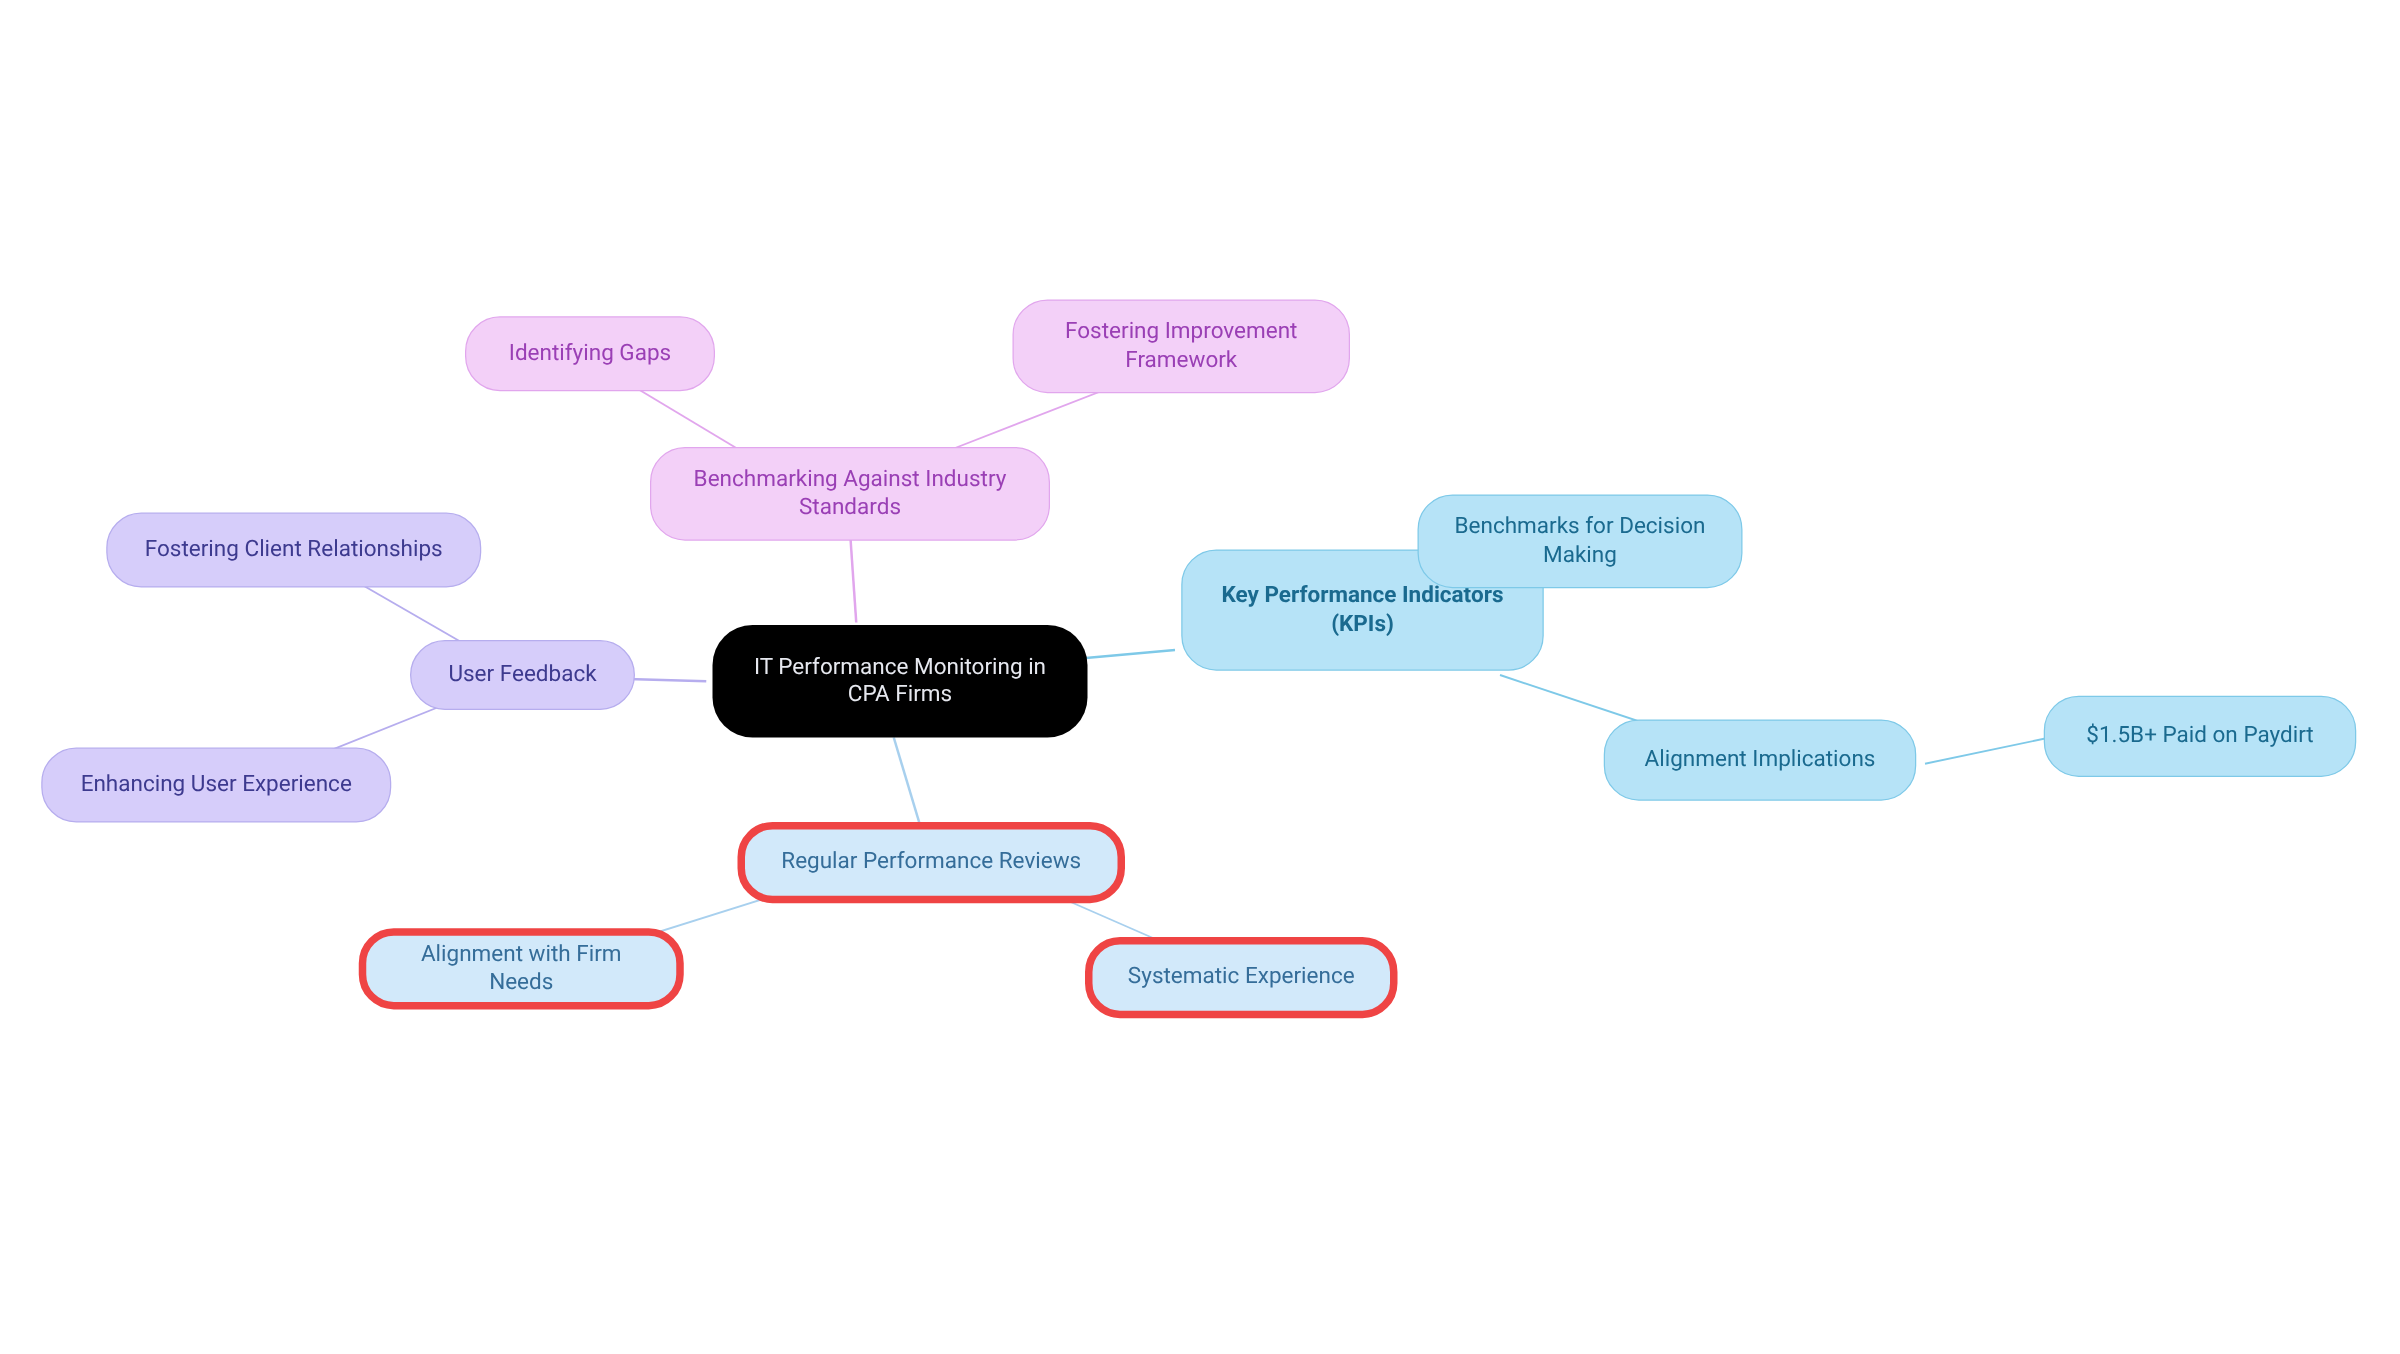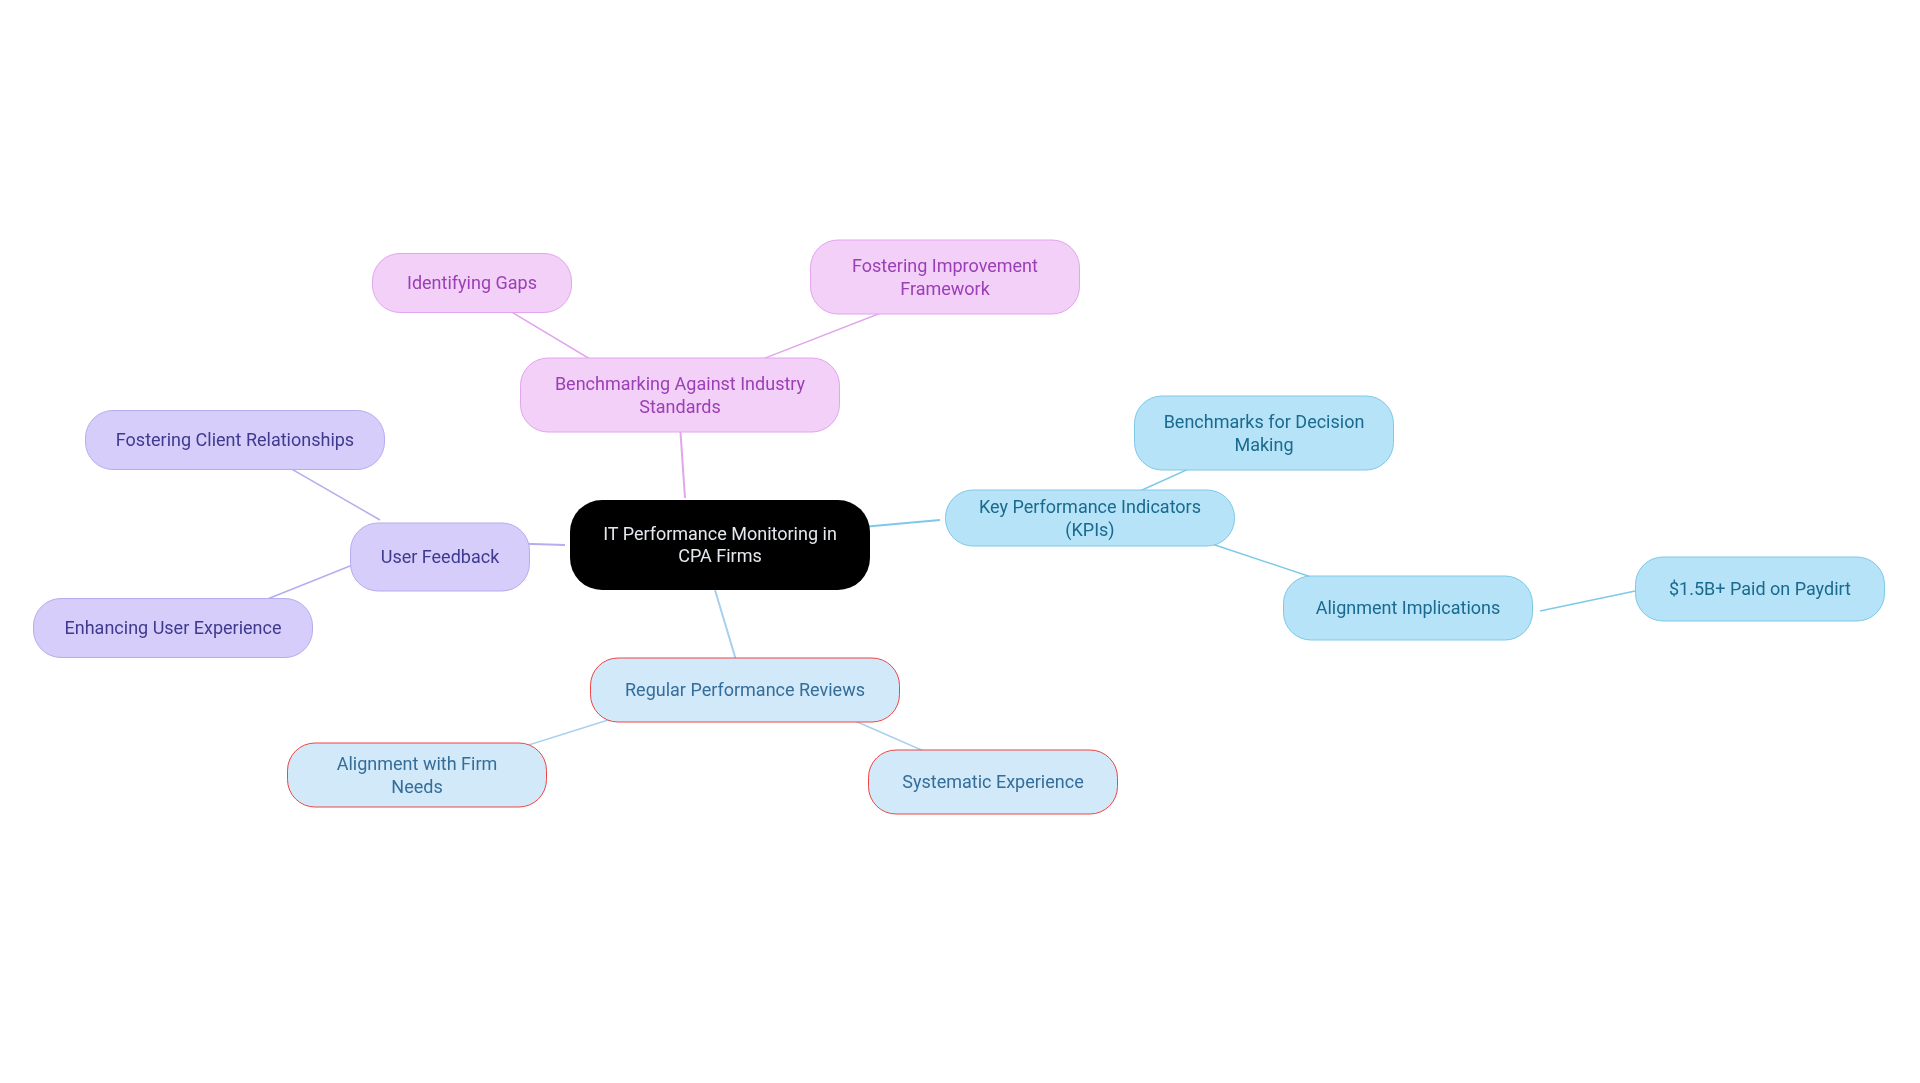--- a/index.html
+++ b/index.html
@@ -46,21 +46,21 @@
     font-size: 18px;
   }
   .cyan-node {
     background: #b6e3f7;
     color: #1a6a8f;
     border: 1px solid #7ec9e8;
   }
   .lightblue-node {
     background: #d2e9fa;
     color: #356d99;
-    border: 1px solid #ef4444;
+    border: 6px solid #ef4444;
   }
   .violet-node {
     background: #d6cdfa;
     color: #3d3a8f;
     border: 1px solid #b6adee;
   }
   .pink-node {
     background: #f3d0f8;
     color: #9a3fb5;
     border: 1px solid #e1a6ed;
@@ -95,30 +95,30 @@
 
   <line x1="685" y1="498" x2="680" y2="425" stroke="#e1a6ed" stroke-width="2"></line>
 
   <line x1="600" y1="365" x2="475" y2="290" stroke="#e1a6ed" stroke-width="1.5"></line>
 
   <line x1="760" y1="360" x2="940" y2="290" stroke="#e1a6ed" stroke-width="1.5"></line>
 </svg>
 
 <div class="node center-node" style="left:720px; top:545px;">IT Performance Monitoring in CPA Firms</div>
 
-<div class="node cyan-node" style="left:1090px; top:518px; width:290px; height:57px;">Key Performance Indicators (KPIs)</div>
+<div class="node cyan-node" style="left:1090px; top:488px; width:290px; height:97px;font-weight:bold;">Key Performance Indicators (KPIs)</div>
 <div class="node cyan-node" style="left:1264px; top:405px; width:260px; height:75px;margin-top:28px;">Benchmarks for Decision Making</div>
 <div class="node cyan-node" style="left:1408px; top:608px; width:250px; height:65px;">Alignment Implications</div>
 <div class="node cyan-node" style="left:1760px; top:589px; width:250px; height:65px;">$1.5B+ Paid on Paydirt</div>
 
 <div class="node lightblue-node" style="left:745px; top:690px; width:310px; height:65px;">Regular Performance Reviews</div>
 <div class="node lightblue-node" style="left:993px; top:782px; width:250px; height:65px;">Systematic Experience</div>
 <div class="node lightblue-node" style="left:417px; top:775px; width:260px; height:65px;">Alignment with Firm Needs</div>
 
-<div class="node violet-node" style="left:440px; top:540px; width:180px; height:69px;margin-top:17px;">User Feedback</div>
+<div class="node violet-node" style="left:418px; top:540px; width:180px; height:56px;">User Feedback</div>
 <div class="node violet-node" style="left:235px; top:440px; width:300px; height:60px;">Fostering Client Relationships</div>
 <div class="node violet-node" style="left:173px; top:628px; width:280px; height:60px;">Enhancing User Experience</div>
 
 <div class="node pink-node" style="left:680px; top:395px; width:320px; height:75px;">Benchmarking Against Industry Standards</div>
 <div class="node pink-node" style="left:472px; top:283px; width:200px; height:60px;">Identifying Gaps</div>
 <div class="node pink-node" style="left:945px; top:277px; width:270px; height:75px;">Fostering Improvement Framework</div>
 
 </div>
 
 </body></html>

